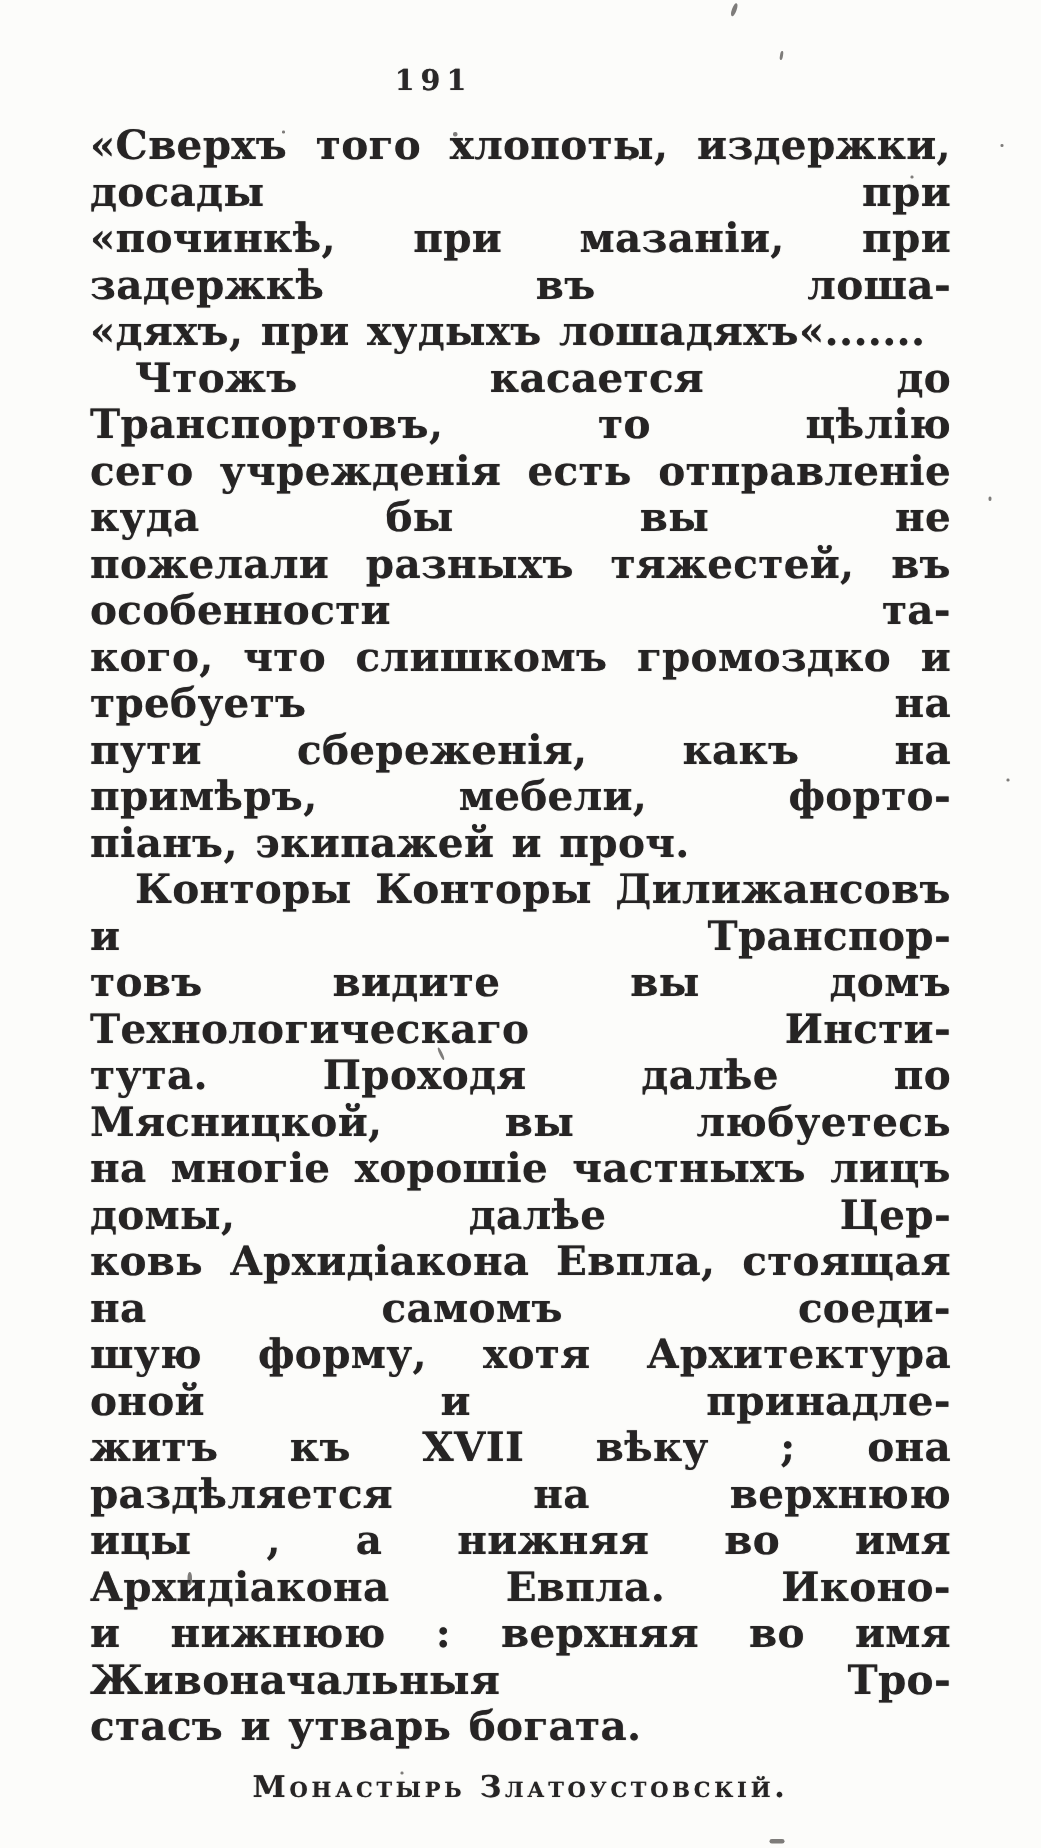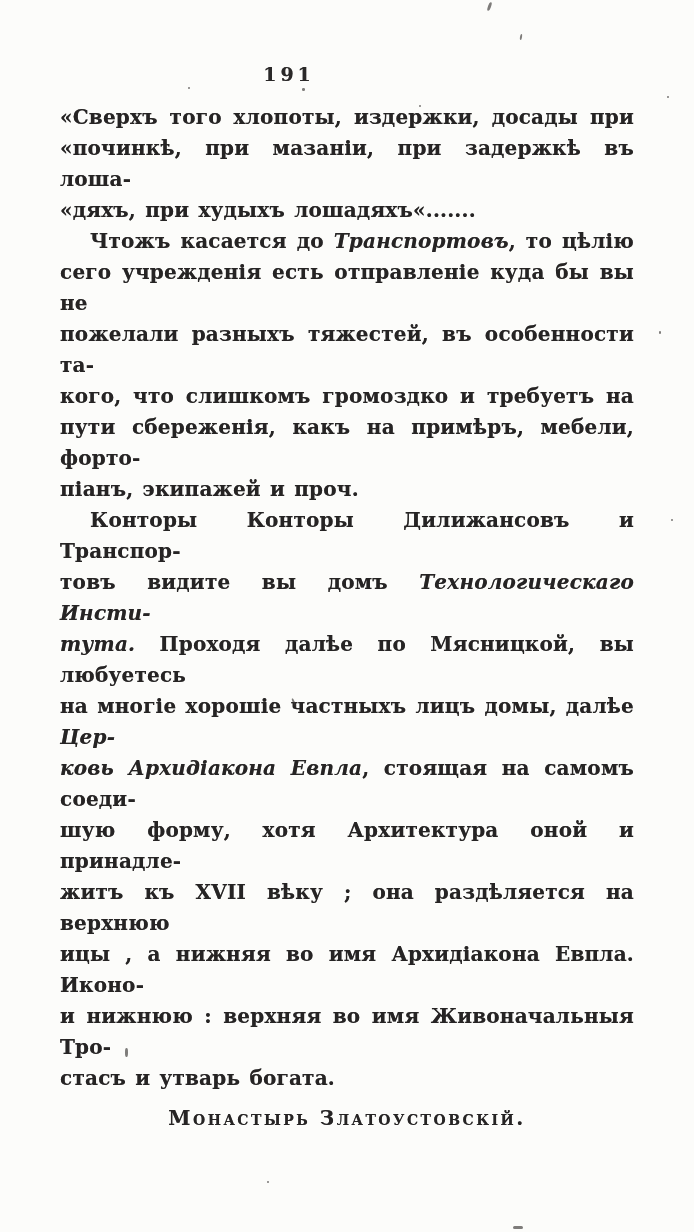--- a/index.html
+++ b/index.html
@@ -7,56 +7,56 @@
     width: 694px; height: 1232px;
     background: #fcfcfa;
     overflow: hidden;
     position: relative;
     font-family: "DejaVu Serif", "Liberation Serif", serif;
   }
   .page {
     position: absolute;
     top: 0; left: 0;
     width: 694px; height: 1112px;
-    padding: 63px 60px 0 60px;
+    padding: 43px 60px 0 60px;
     box-sizing: border-box;
     color: #262424;
   }
   .page-number {
     text-align: center;
     position: relative;
     left: -58px;
     font-size: 19px;
     font-weight: 700;
     letter-spacing: 4px;
     color: #2a2828;
     margin-bottom: 17px;
     text-shadow: 0 0 0.6px rgba(30,28,28,0.6);
   }
   .text-body {
     width: 574px;
   }
   .para { margin: 0; }
   .line {
-    font-size: 20px;
+    font-size: 27px;
     line-height: 31px;
     font-weight: 700;
     text-align: justify;
     text-align-last: justify;
     word-spacing: 2px;
     letter-spacing: 0.2px;
     white-space: normal;
     text-shadow: 0 0 0.6px rgba(30,28,28,0.55);
   }
   .line.last {
     text-align: right;
     text-align-last: left;
   }
   .para.indent .line:first-child { text-indent: 30px; }
-  .line .it { font-style: italic; }
+  .line .it { }
   .heading {
     margin: 9px 0 28px 0;
     text-align: center;
     font-size: 20px;
     line-height: 30px;
     font-weight: 700;
     font-variant: small-caps;
     letter-spacing: 2.5px;
     text-shadow: 0 0 0.6px rgba(30,28,28,0.55);
   }

